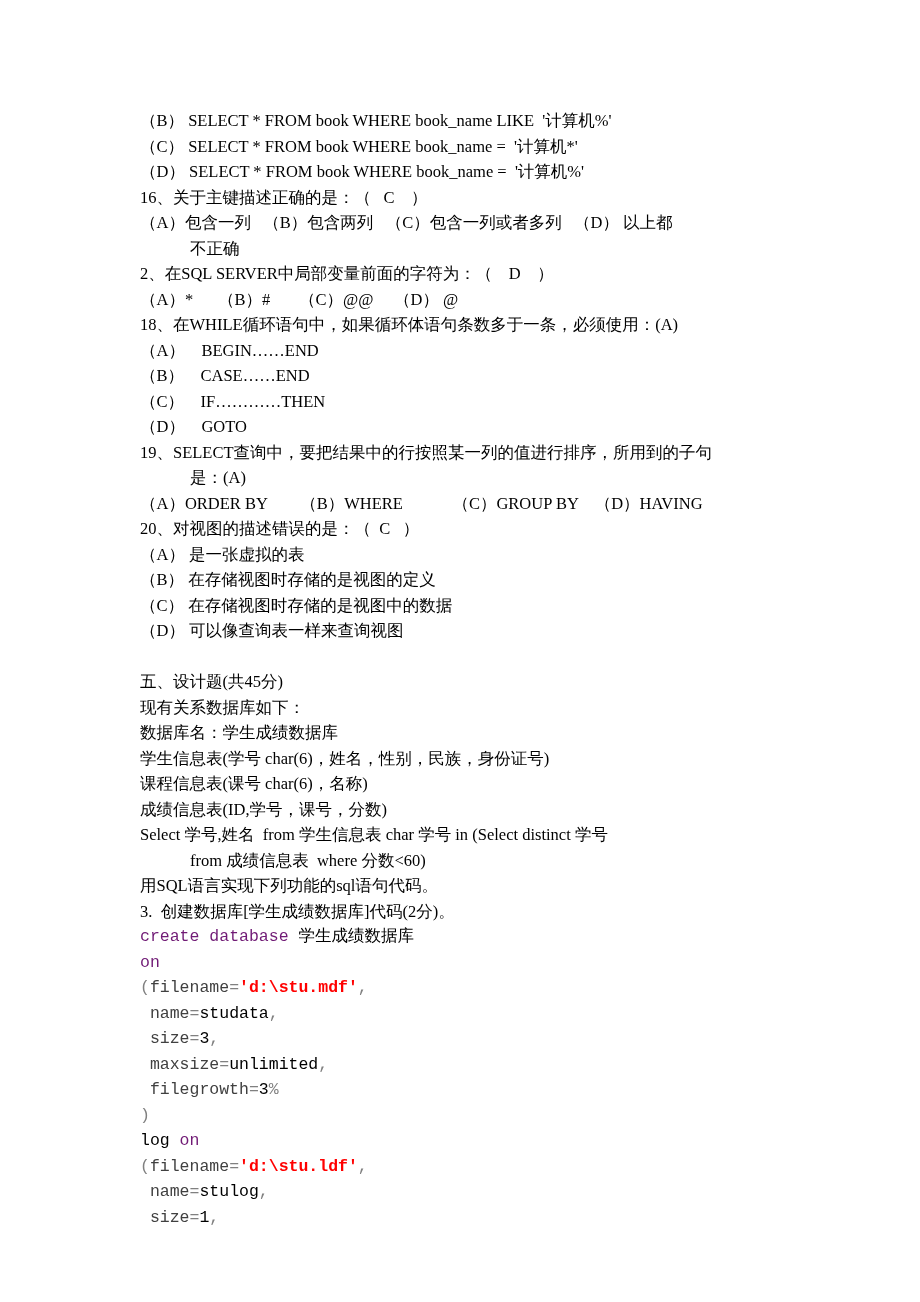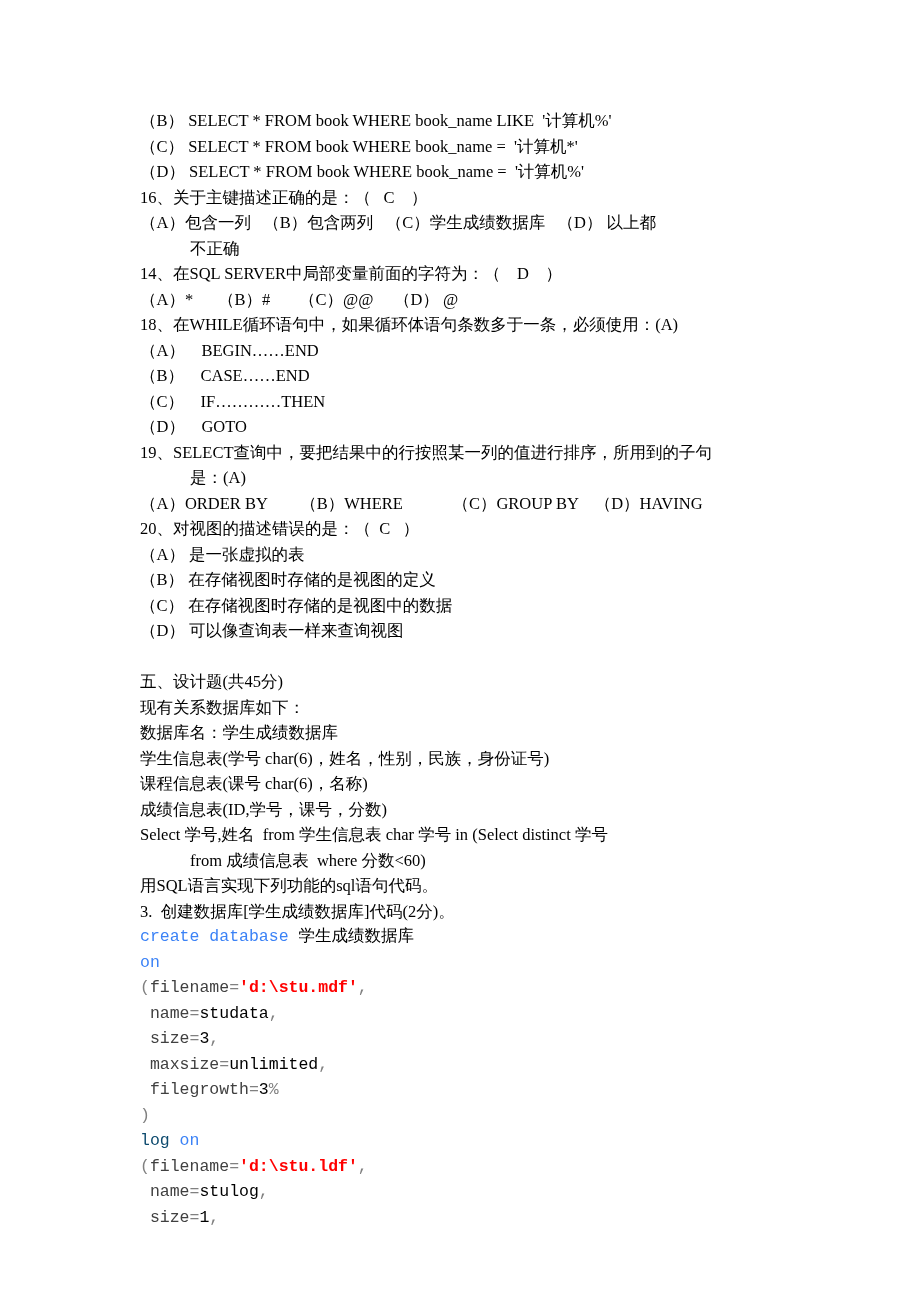--- a/index.html
+++ b/index.html
@@ -13,36 +13,36 @@
     box-sizing: border-box;
     padding: 108px 40px 40px 140px;
     font-family: "SimSun", "Songti SC", serif;
     font-size: 16.5px;
     line-height: 25.5px;
     color: #000;
   }
   .line { white-space: pre; }
   .indent { padding-left: 50px; }
   .mono { font-family: "Courier New", monospace; }
-  .blue  { color: #3b82f6; }
+  .blue  { color: #701a75; }
   .gray  { color: #808080; }
   .teal  { color: #404040; }
   .red   { color: #FF0000; font-weight: bold; }
-  .pink  { color: #0c4a6e; }
+  .pink  { color: #000000; }
 </style>
 </head>
 <body>
 
 <div class="line">（B） SELECT * FROM book WHERE book_name LIKE  '计算机%'</div>
 <div class="line">（C） SELECT * FROM book WHERE book_name =  '计算机*'</div>
 <div class="line">（D） SELECT * FROM book WHERE book_name =  '计算机%'</div>
 <div class="line">16、关于主键描述正确的是：（   C    ）</div>
-<div class="line">（A）包含一列   （B）包含两列   （C）学生成绩数据库   （D） 以上都</div>
+<div class="line">（A）包含一列   （B）包含两列   （C）包含一列或者多列   （D） 以上都</div>
 <div class="line indent">不正确</div>
-<div class="line">14、在SQL SERVER中局部变量前面的字符为：（    D    ）</div>
+<div class="line">2、在SQL SERVER中局部变量前面的字符为：（    D    ）</div>
 <div class="line">（A）*      （B）#       （C）@@     （D） @</div>
 <div class="line">18、在WHILE循环语句中，如果循环体语句条数多于一条，必须使用：(A)</div>
 <div class="line">（A）    BEGIN……END</div>
 <div class="line">（B）    CASE……END</div>
 <div class="line">（C）    IF…………THEN</div>
 <div class="line">（D）    GOTO</div>
 <div class="line">19、SELECT查询中，要把结果中的行按照某一列的值进行排序，所用到的子句</div>
 <div class="line indent">是：(A)</div>
 <div class="line">（A）ORDER BY        （B）WHERE            （C）GROUP BY    （D）HAVING</div>
 <div class="line">20、对视图的描述错误的是：（  C   ）</div>

